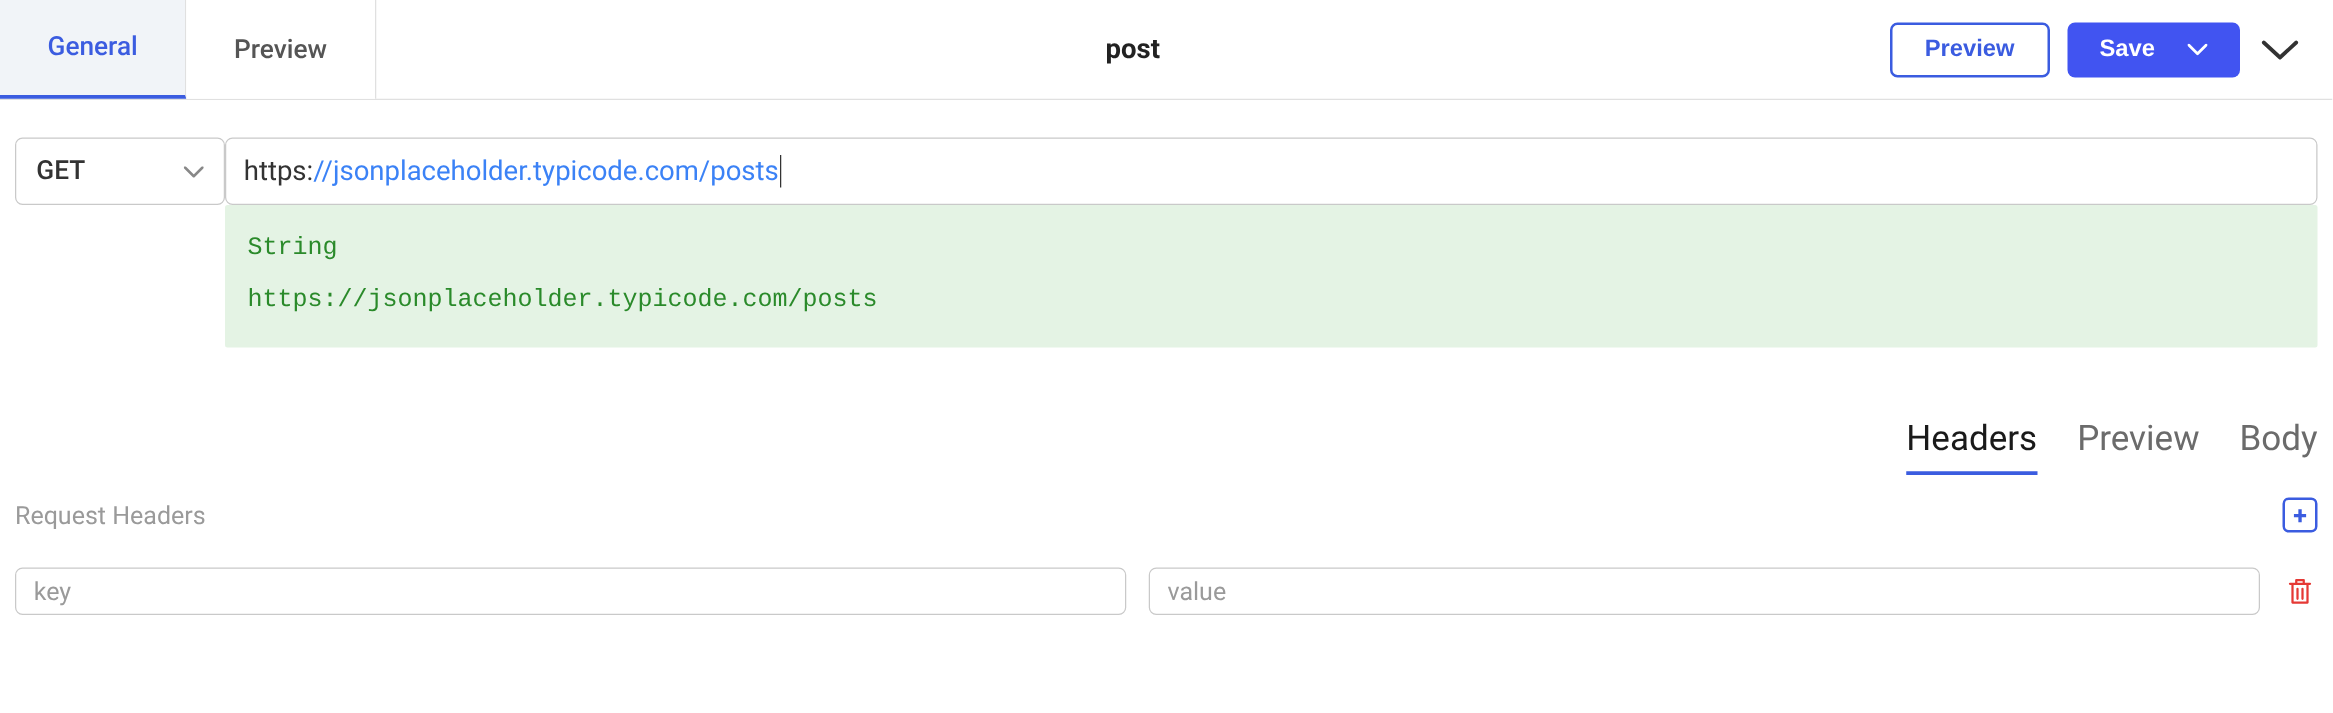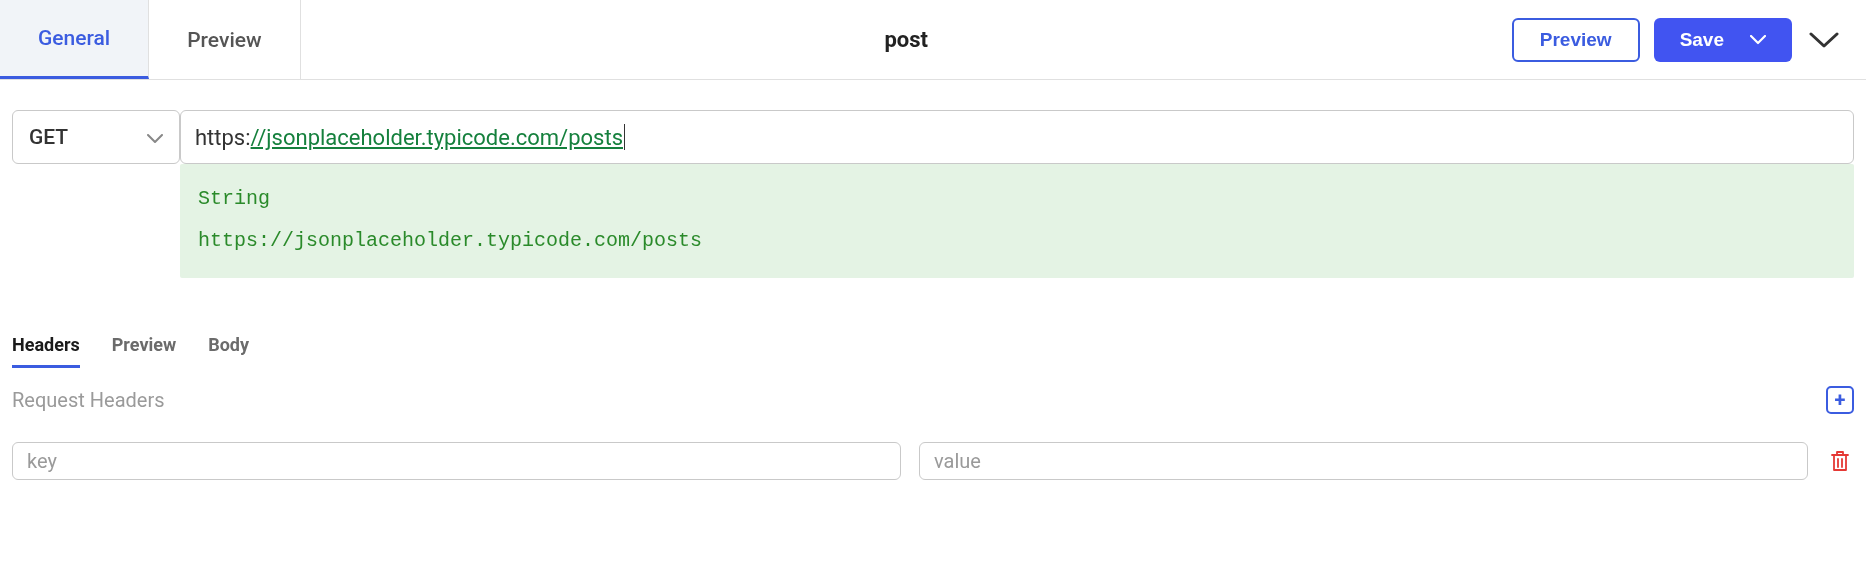--- a/index.html
+++ b/index.html
@@ -123,22 +123,21 @@
       align-items: center;
       padding: 0 14px;
       font-size: 22px;
       font-family: inherit;
       cursor: text;
     }
     .url-input .scheme {
       color: #333;
     }
     .url-input .rest {
-      color: #15803d;
-      text-decoration: underline;
+      color: #3b82f6;
     }
     .url-input .cursor {
       display: inline-block;
       width: 1px;
       height: 26px;
       background: #333;
       vertical-align: middle;
       margin-left: 1px;
     }
     .hint-panel {
@@ -151,22 +150,23 @@
       line-height: 1.9;
     }
     .hint-panel .hint-type {
       margin-bottom: 4px;
     }
     
     .sub-tabs {
       display: flex;
       gap: 32px;
       padding: 56px 12px 0 12px;
-      font-size: 18px;
-      font-weight: 700;
+      font-size: 28px;
+      font-weight: 400;
+      justify-content: flex-end;
     }
     .sub-tab {
       padding-bottom: 10px;
       cursor: pointer;
       color: #6b6b6b;
     }
     .sub-tab.active {
       color: #1a1a1a;
       border-bottom: 3px solid #3b5ce0;
     }

